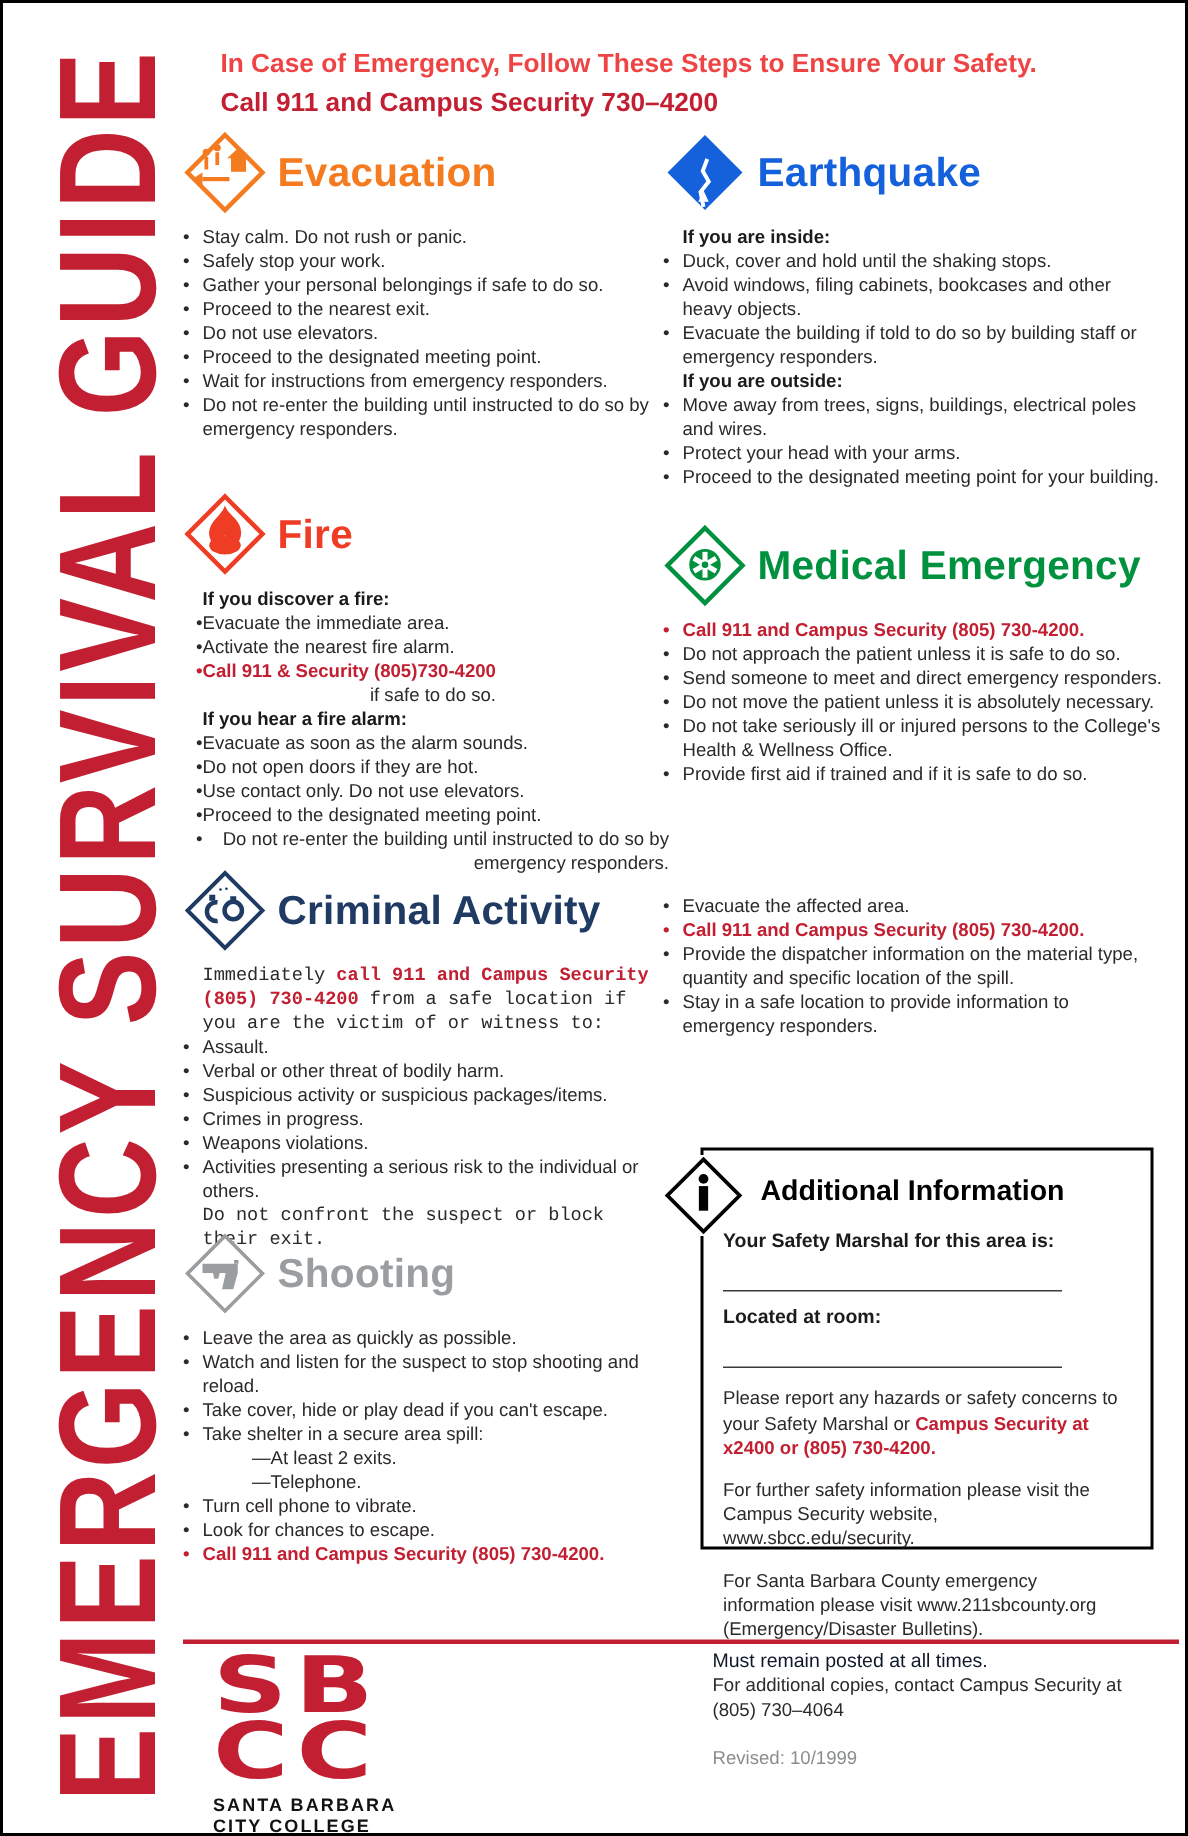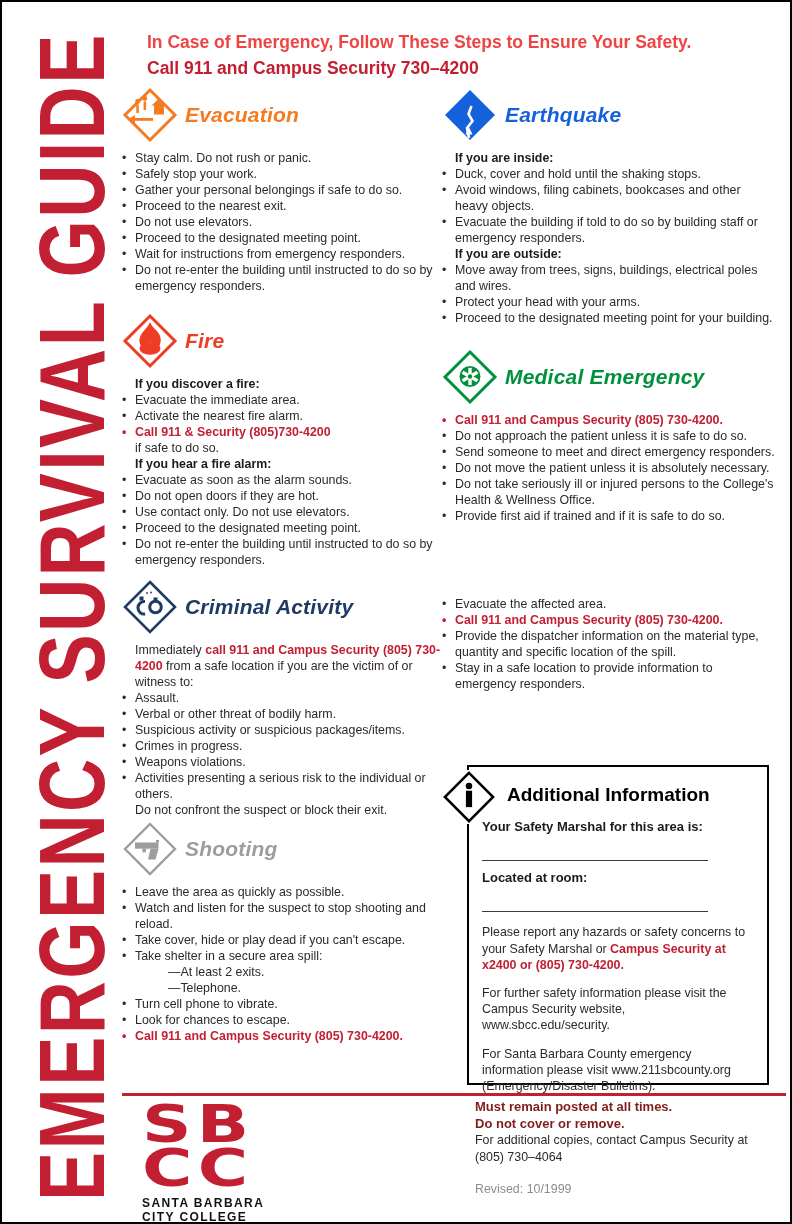--- a/index.html
+++ b/index.html
@@ -16,65 +16,65 @@
     font-weight:bold;font-size:92px;letter-spacing:3px;color:#c22032;
   }
   
   .header{position:absolute;left:145px;top:30px;width:640px;}
   .header-l1{font-size:17.5px;font-weight:bold;color:#ef4444;}
   .header-l2{font-size:17.5px;font-weight:bold;color:#c22032;margin-top:5px;}
   
   .section{position:absolute;}
   .sec-head{display:flex;align-items:center;gap:7px;height:58px;}
   .diamond{width:56px;height:56px;flex:none;}
-  .sec-title{font-size:21px;font-weight:bold;letter-spacing:0.2px;font-style:italic;}
+  .sec-title{font-size:27px;font-weight:bold;letter-spacing:0.2px;}
   .sec-evacuation{left:120px;top:84px;width:324px;}
-  .sec-fire{left:120px;top:310px;width:324px;}
+  .sec-fire{left:120px;top:325px;width:324px;text-align:right;}
   .sec-criminal{left:120px;top:576px;width:324px;}
   .sec-shooting{left:120px;top:818px;width:332px;}
   .sec-earthquake{left:440px;top:84px;width:334px;}
   .sec-medical{left:440px;top:346px;width:334px;}
   .sec-hazmat{left:440px;top:588px;width:334px;}
   .sec-evacuation .sec-title{color:#f47b20;}
   .sec-fire .sec-title{color:#ee3c25;}
   .sec-criminal .sec-title{color:#1f3a63;}
   .sec-shooting .sec-title{color:#9b9ea1;}
   .sec-earthquake .sec-title{color:#1561db;}
   .sec-medical .sec-title{color:#00913e;}
   .sec-hazmat .sec-title{color:#a81e33;}
   .items{margin-top:6px;font-size:12.4px;line-height:16px;}
   .item{display:flex;}
   .item .dot{flex:none;width:13px;}
   .item .dot.red{color:#c22032;font-weight:bold;}
   .item.subhead{font-weight:bold;color:#1c1a1b;padding-left:13px;}
-  .item.text{padding-left:13px;}
+  .item.text{padding-left:13px;font-family:Liberation Mono, monospace;}
   .item.dash{padding-left:46px;}
   .rb{color:#c22032;font-weight:bold;}
   
   .infobox{
-    position:absolute;left:465px;top:763px;width:302px;height:320px;
+    position:absolute;left:465px;top:763px;width:302px;height:268px;
     border:2px solid #000;box-sizing:border-box;background:#fff;
   }
   .infobox .diamond{position:absolute;left:-27px;top:3px;width:54px;height:54px;background:#fff;}
   .infobox-title{position:absolute;left:38px;top:17px;font-size:19px;font-weight:bold;color:#000;}
   .infobox-body{position:absolute;left:13px;right:11px;top:52px;font-size:12.4px;line-height:16.2px;}
   .ib-label{font-weight:bold;font-size:13px;color:#1c1a1b;}
   .fill-line{width:226px;border-bottom:1.5px solid #3a3a3a;margin-top:25px;margin-bottom:9px;}
   .ib-para{margin:12px 0 0 0;}
   
   .footer-line{position:absolute;left:120px;top:1091px;width:664px;height:3px;background:#c22032;}
   .logo{position:absolute;left:140px;top:1100px;width:140px;}
   .logo-letters{
     display:inline-block;transform:scaleX(1.32);transform-origin:left top;
     font-family:"DejaVu Sans",sans-serif;font-weight:bold;font-size:52px;line-height:44px;
     letter-spacing:4px;color:#c22032;
   }
   .logo-sub{margin-top:7px;font-size:12px;line-height:13.5px;font-weight:bold;letter-spacing:1.4px;color:#121212;}
   .footer-text{position:absolute;left:473px;top:1096px;width:300px;font-size:12.4px;line-height:17px;}
-  .ft-bold{font-weight:bold;font-size:13px;color:#7f1d1d;}
+  .ft-bold{font-weight:normal;font-size:13px;color:#0f172a;}
   .ft-revised{margin-top:15px;color:#8a8d8f;}
 </style>
 </head>
 <body>
 
 <div class="page">
 
   <div class="banner">EMERGENCY SURVIVAL GUIDE</div>
 
   <div class="header">
@@ -422,18 +422,17 @@
       <span>CC</span>
     </span>
     <div class="logo-sub">
       <div>SANTA BARBARA</div>
       <div>CITY COLLEGE</div>
     </div>
   </div>
 
   <div class="footer-text">
     <div class="ft-bold">Must remain posted at all times.</div>
-    <div class="ft-bold">Do not cover or remove.</div>
     <div>For additional copies, contact Campus Security at (805) 730–4064</div>
     <div class="ft-revised">Revised: 10/1999</div>
   </div>
 
 </div>
 
 </body></html>

